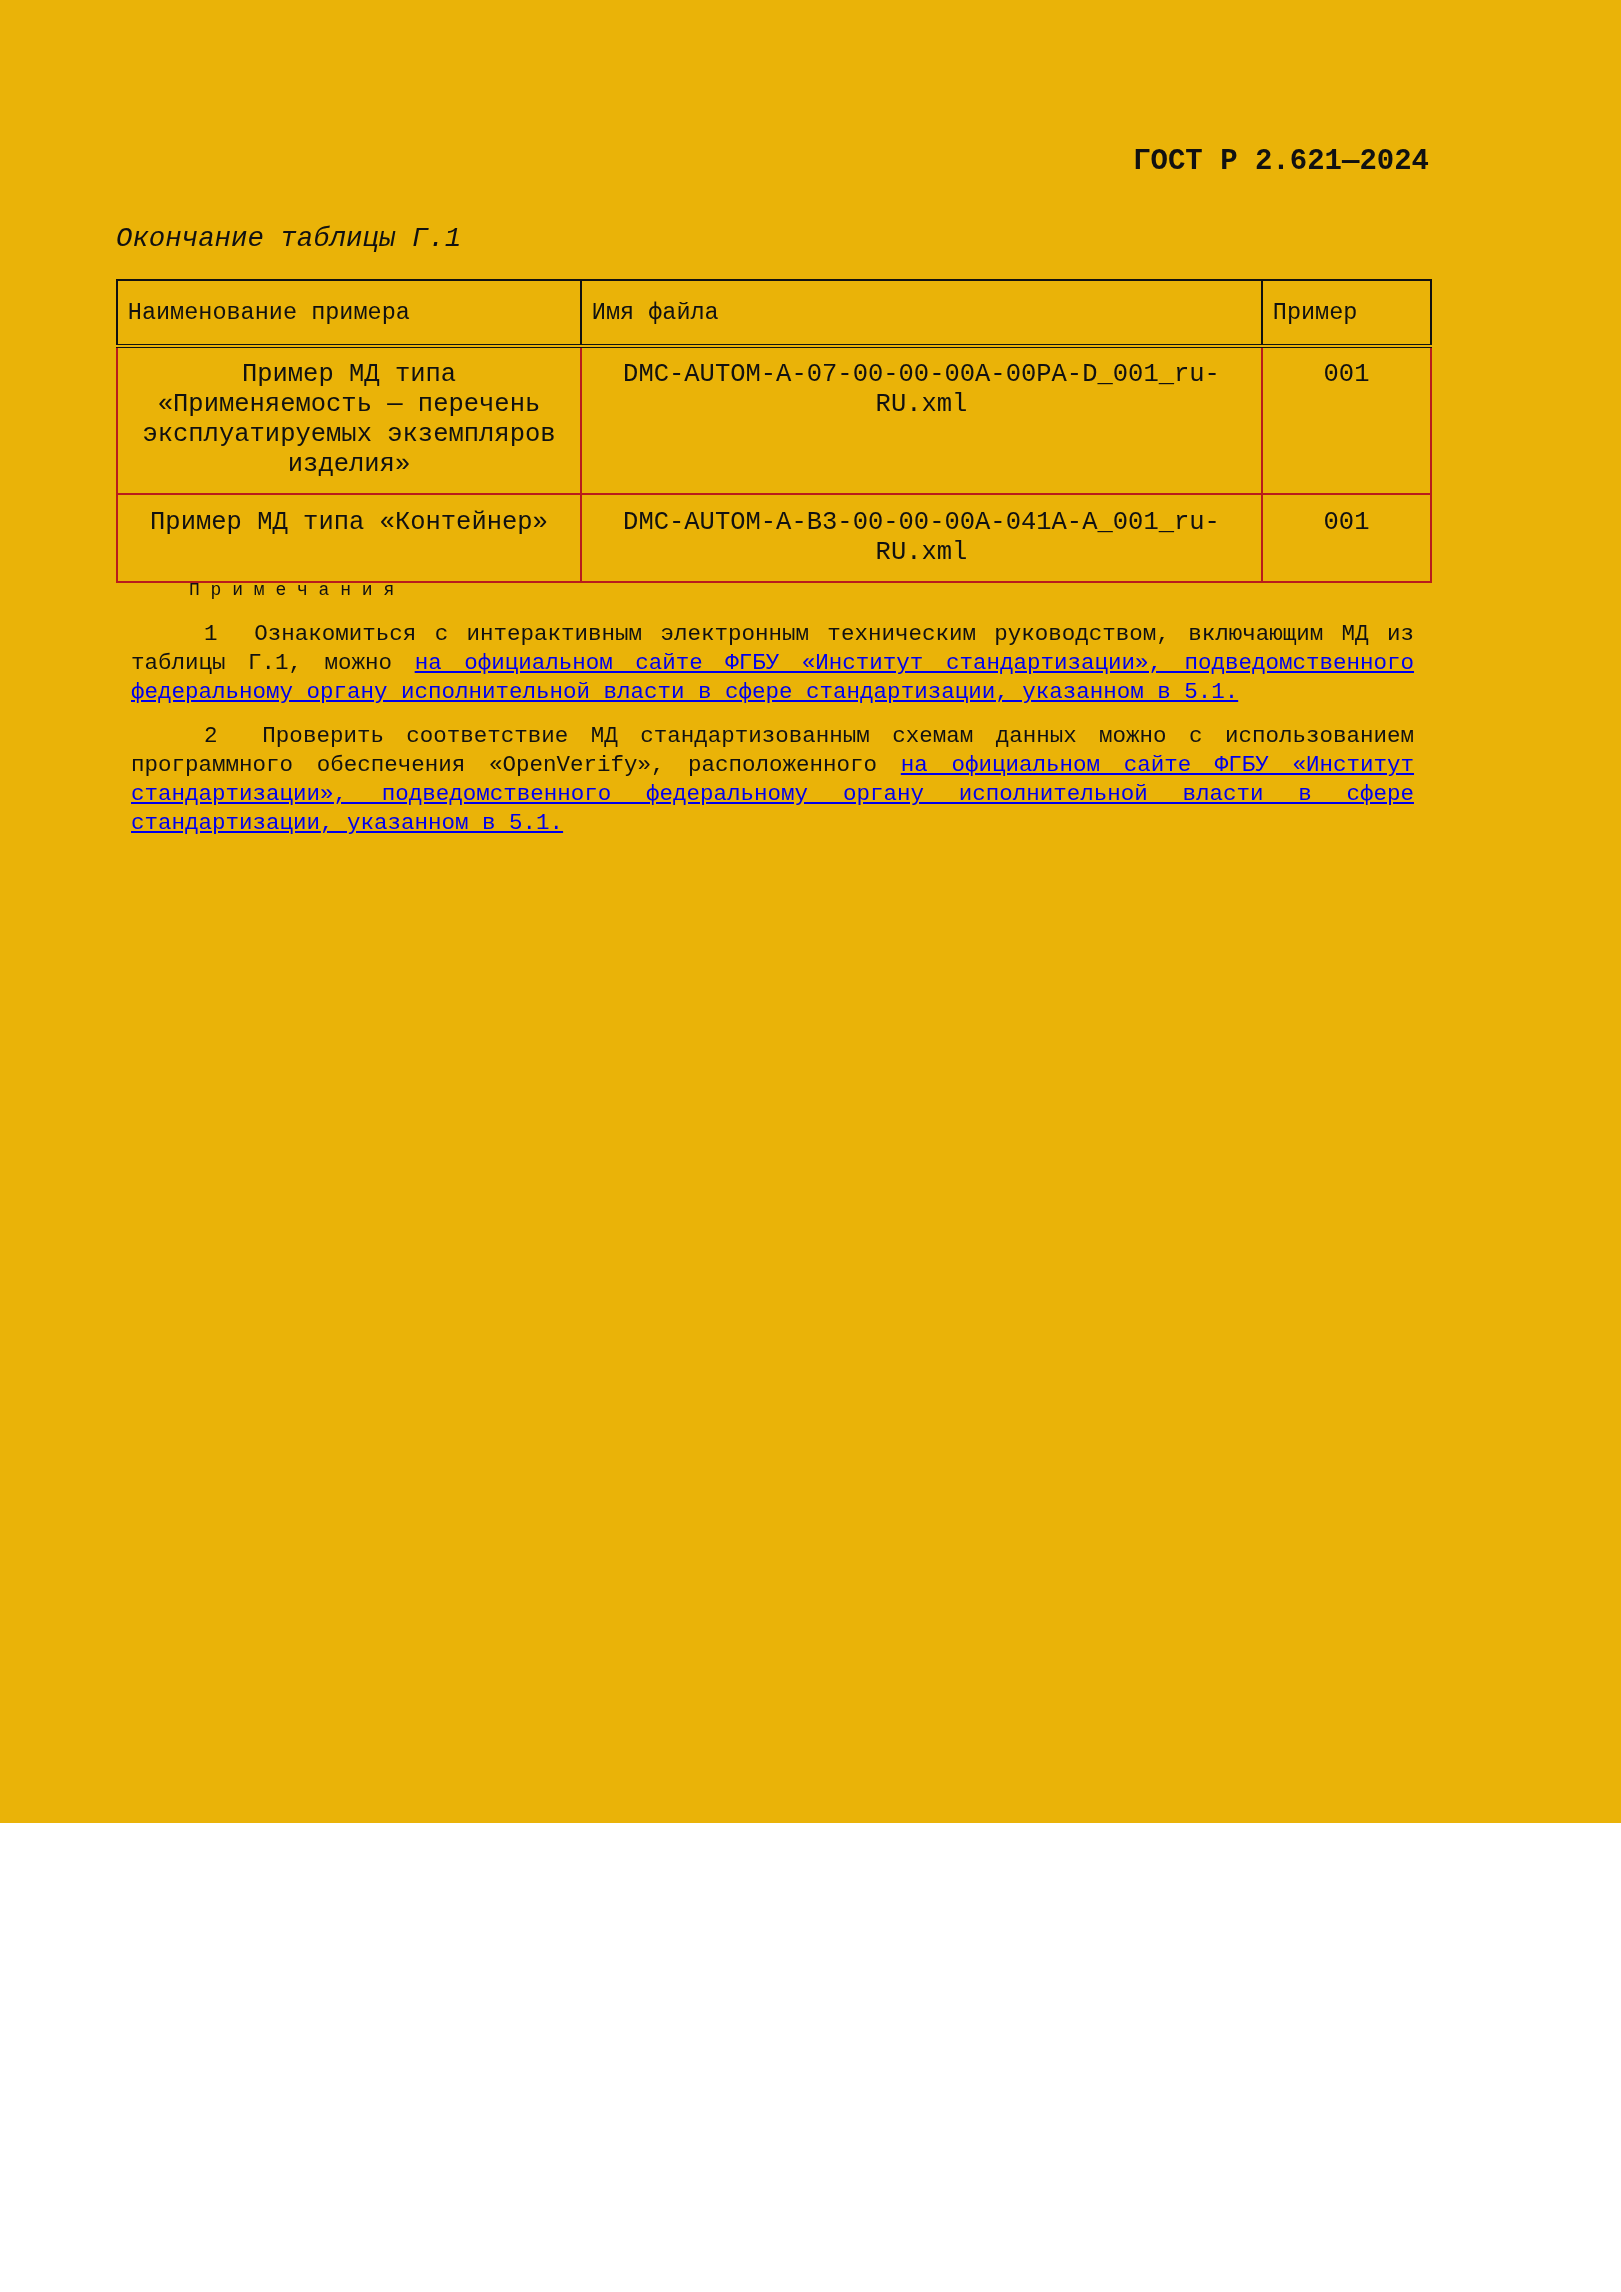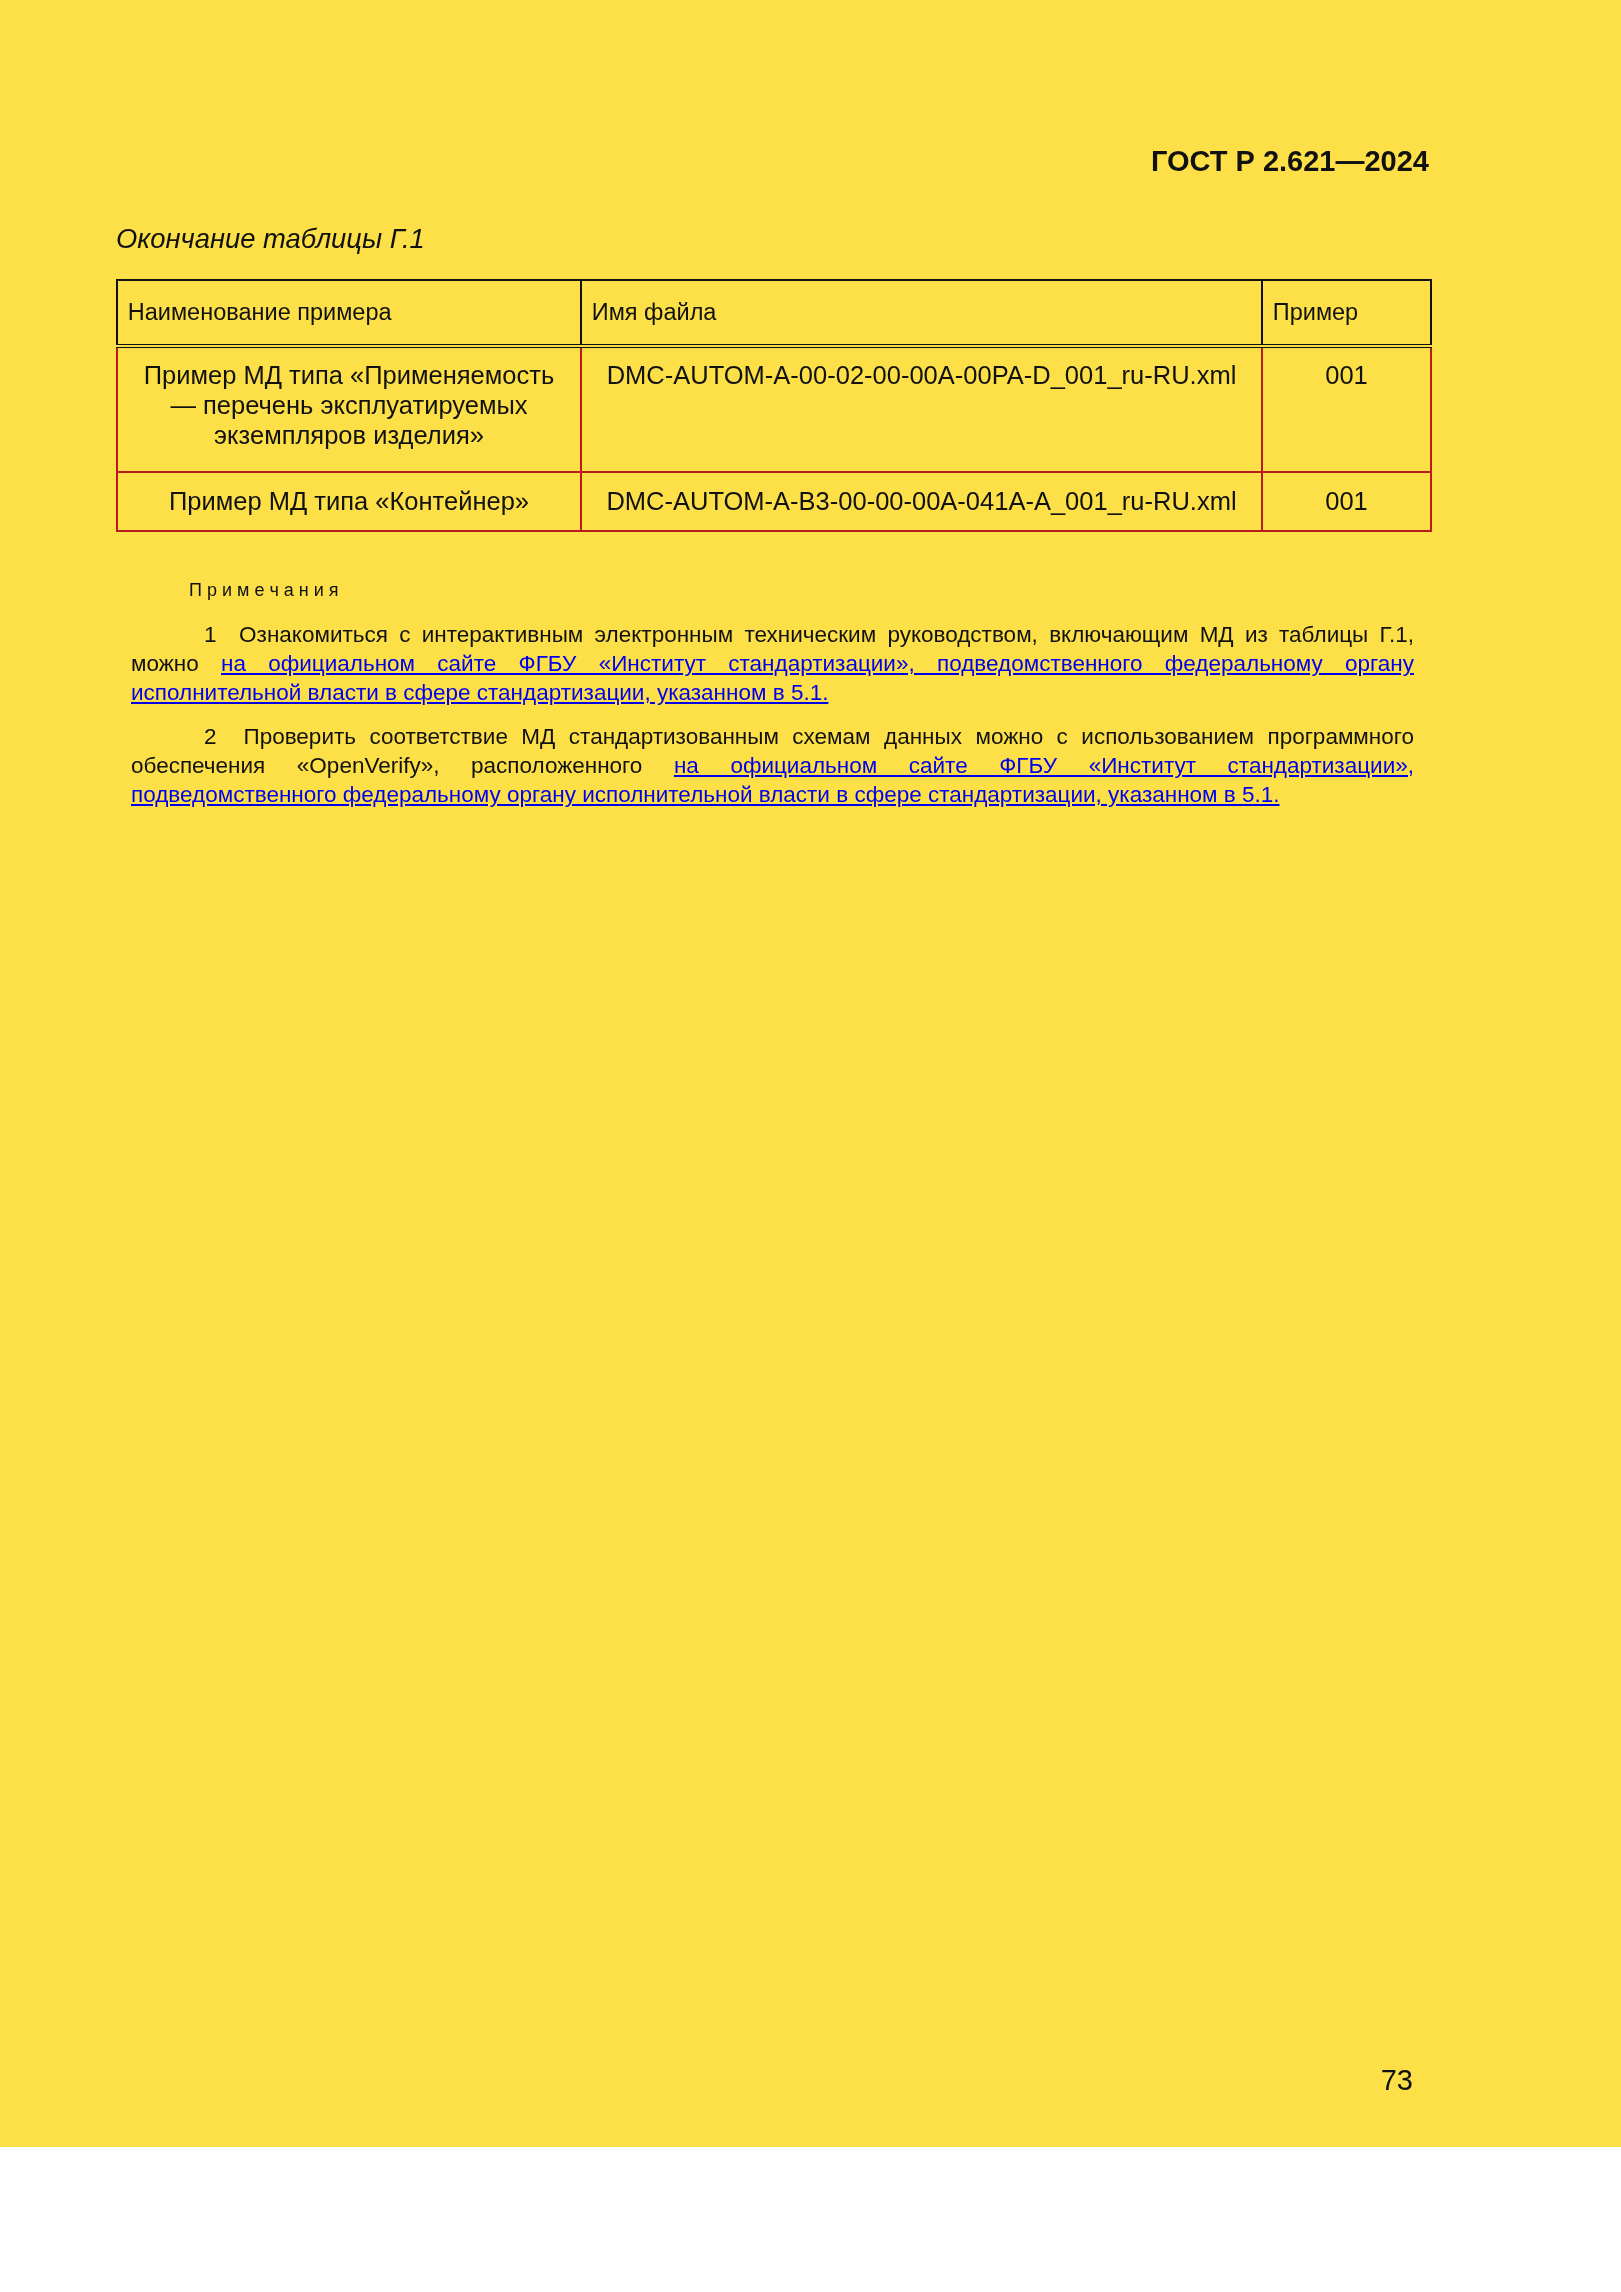--- a/index.html
+++ b/index.html
@@ -3,23 +3,23 @@
 <meta charset="utf-8">
 <style>
   html, body {
     margin: 0;
     padding: 0;
     background: #ffffff;
   }
   .page {
     position: relative;
     width: 1621px;
-    height: 2147px;
-    background: #fde047;
-    font-family: Liberation Sans, sans-serif;
+    height: 1823px;
+    background: #eab308;
+    font-family: Liberation Mono, monospace;
     color: #111111;
     overflow: hidden;
   }
   .doc-header {
     position: absolute;
     top: 145px;
     right: 192px;
     font-size: 29px;
     line-height: 33px;
     font-weight: bold;
@@ -119,21 +119,21 @@
     <thead>
       <tr>
         <th>Наименование примера</th>
         <th>Имя файла</th>
         <th>Пример</th>
       </tr>
     </thead>
     <tbody>
       <tr class="row-tall">
         <td>Пример МД типа «Применяемость — перечень эксплуатируемых экземпляров изделия»</td>
-        <td>DMC-AUTOM-A-00-02-00-00A-00PA-D_001_ru-RU.xml</td>
+        <td>DMC-AUTOM-A-07-00-00-00A-00PA-D_001_ru-RU.xml</td>
         <td>001</td>
       </tr>
       <tr class="row-short">
         <td>Пример МД типа «Контейнер»</td>
         <td>DMC-AUTOM-A-B3-00-00-00A-041A-A_001_ru-RU.xml</td>
         <td>001</td>
       </tr>
     </tbody>
   </table>
 

